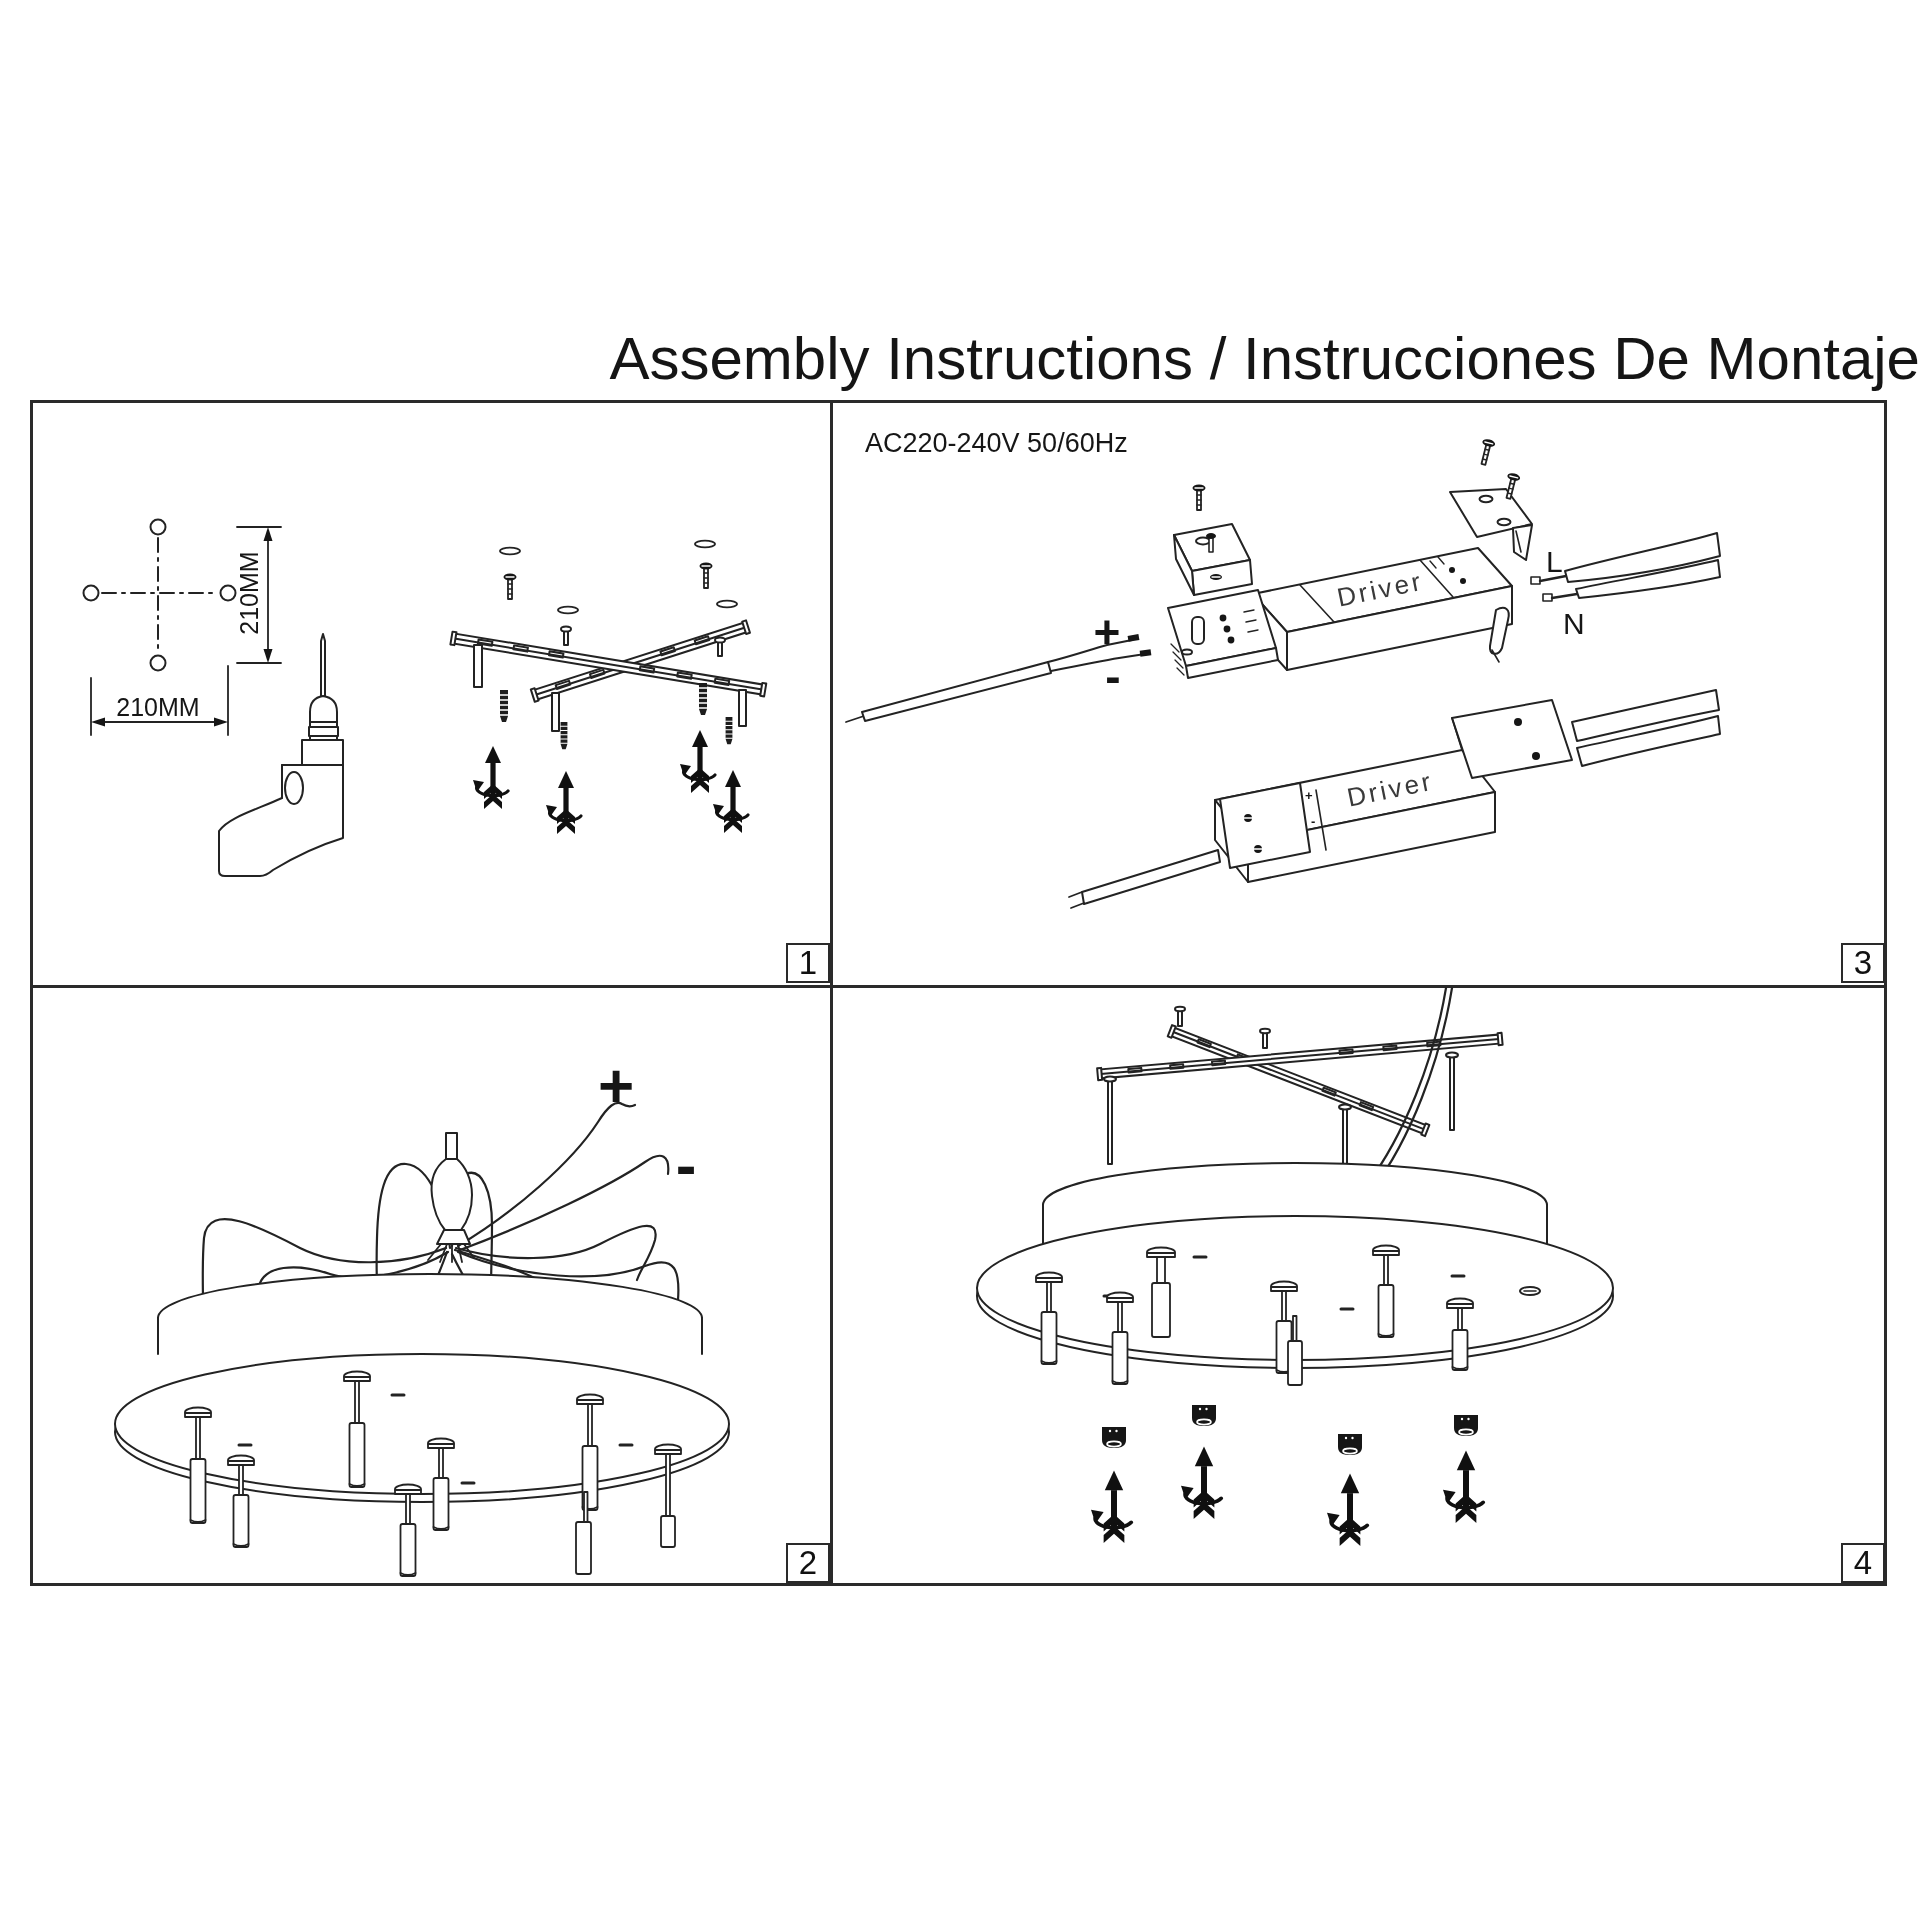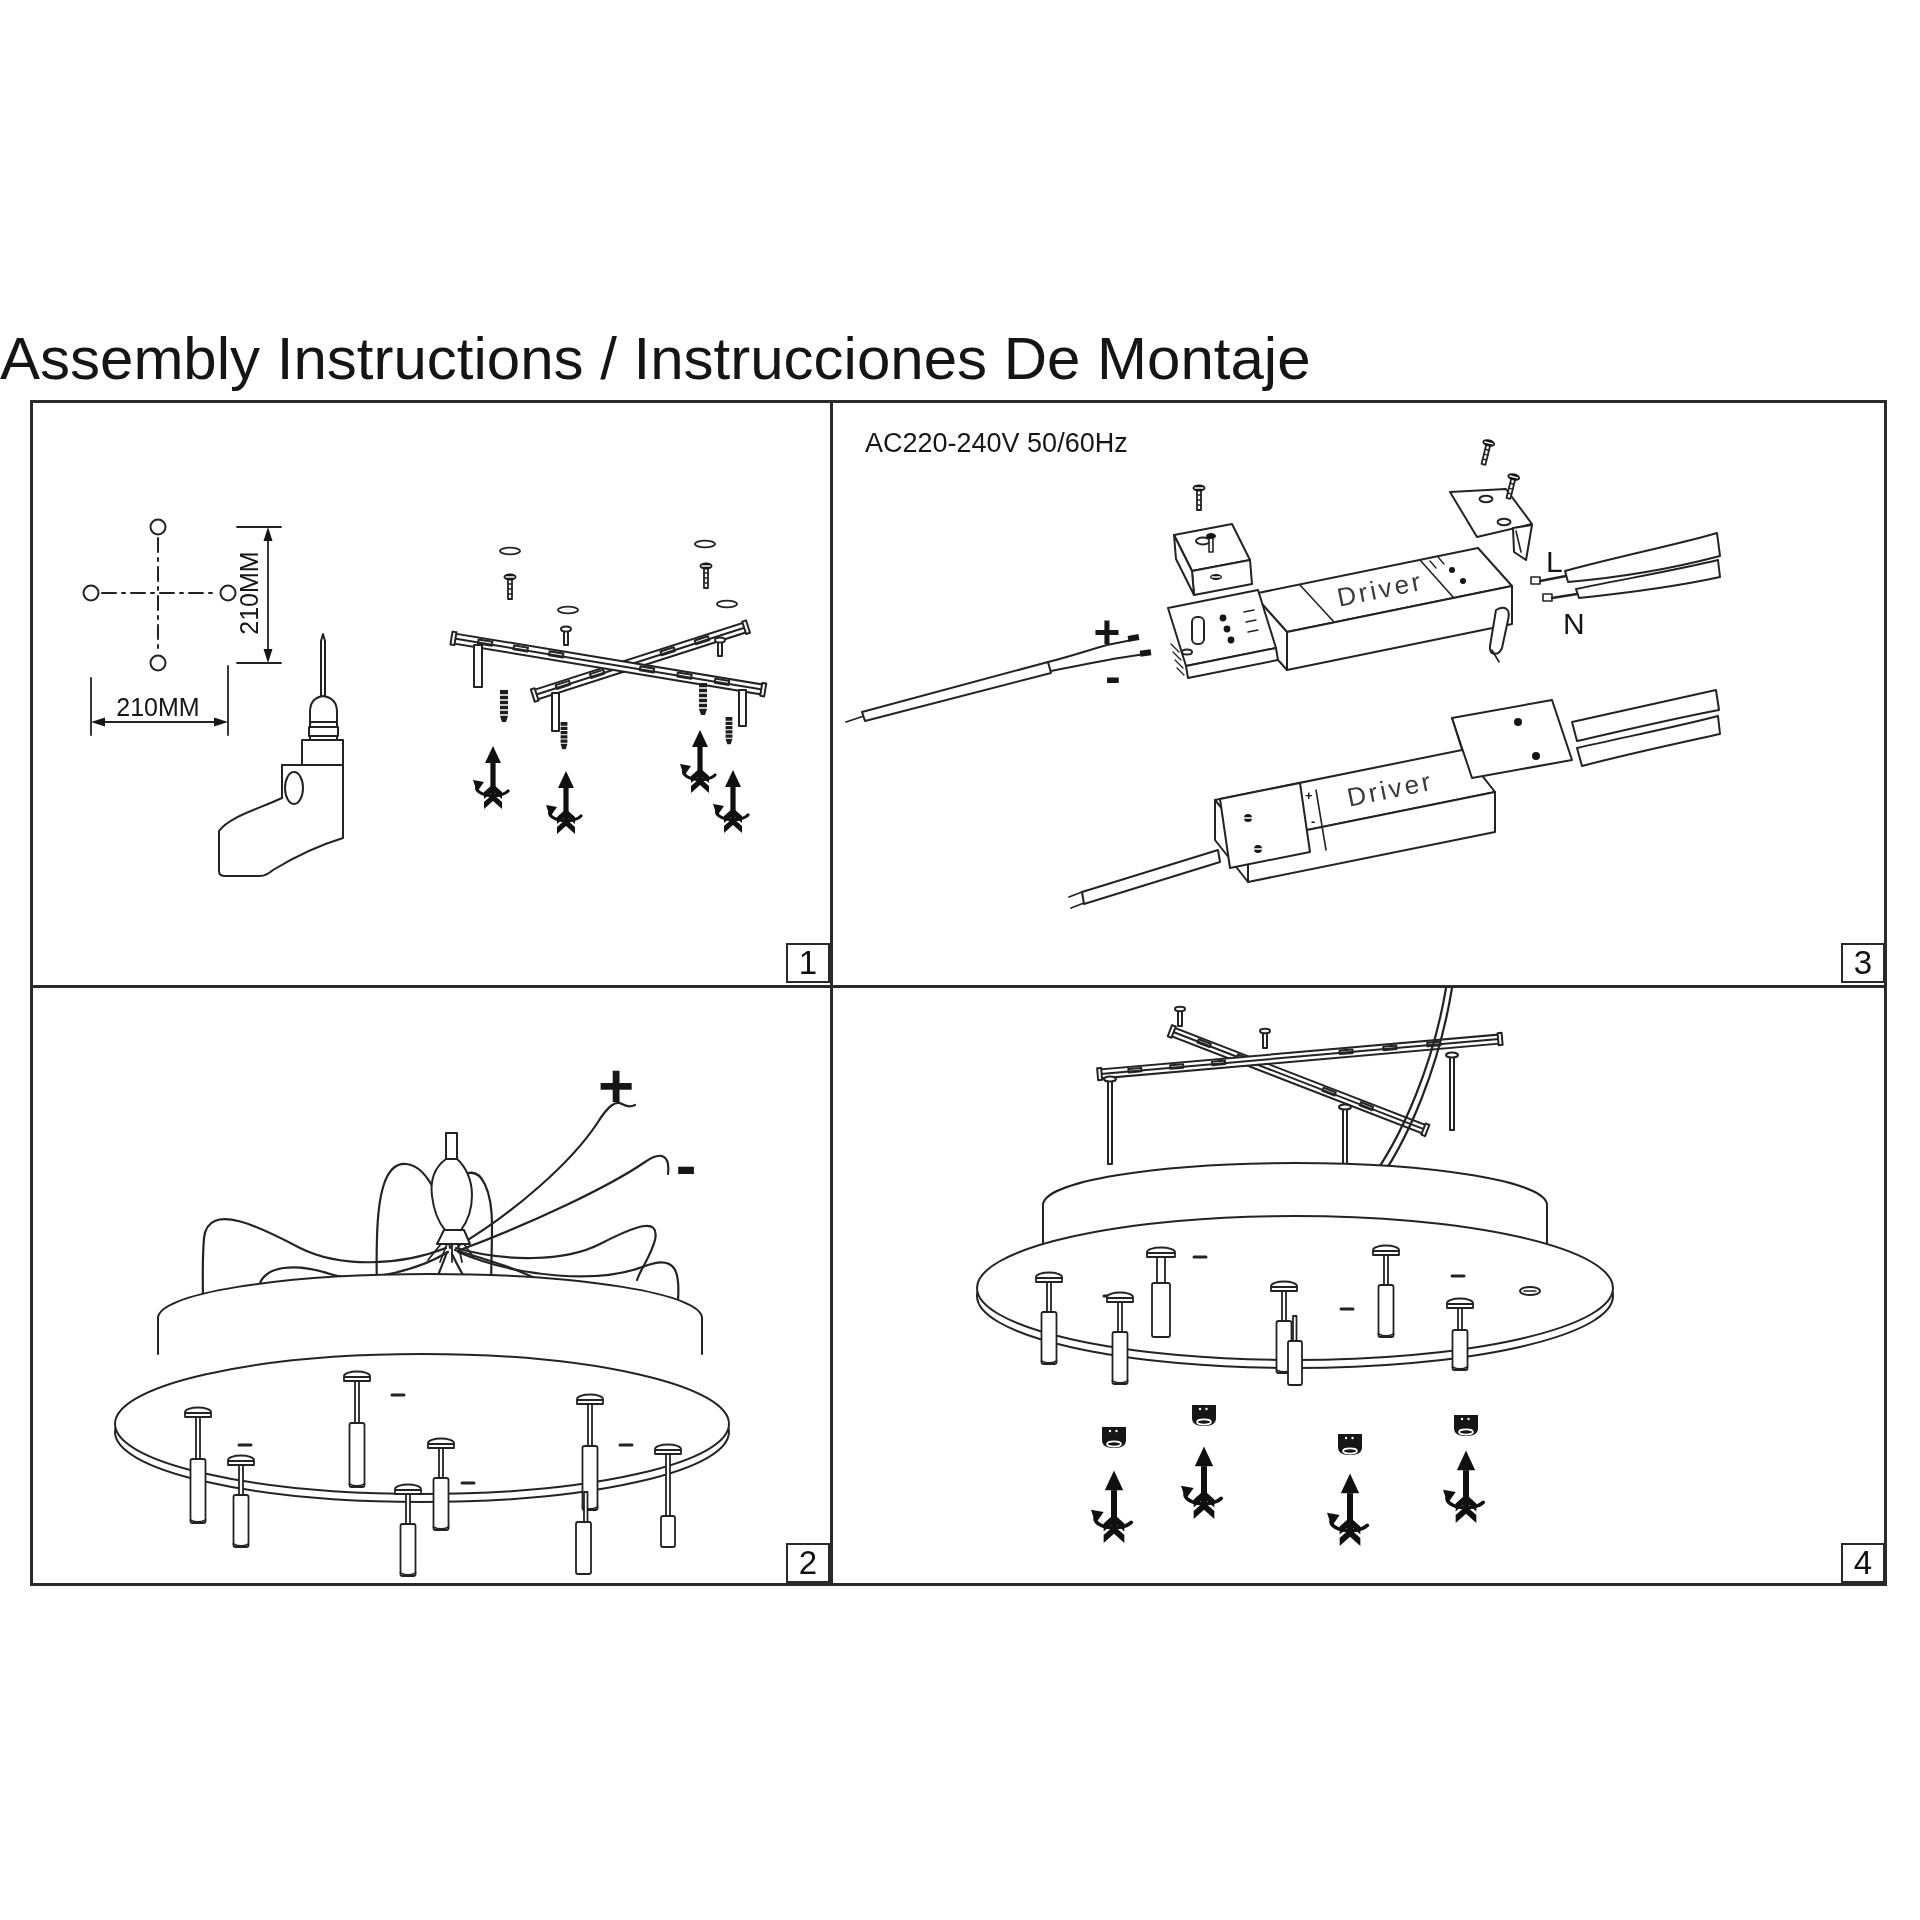--- a/index.html
+++ b/index.html
@@ -1,18 +1,18 @@
 <!DOCTYPE html>
 <html><head>
 <meta charset="utf-8">
 <style>
   html,body{margin:0;padding:0;background:#fff;}
   body{width:1920px;height:1920px;position:relative;font-family:"Liberation Sans",sans-serif;color:#1f1f1f;}
   .sheet{position:absolute;inset:0;background:#fff;}
-  .doc-title{position:absolute;top:324px;left:0;width:100%;text-align:left;font-size:60px;
+  .doc-title{position:absolute;top:324px;left:0;width:100%;text-align:right;font-size:60px;
              letter-spacing:0px;color:#151515;white-space:nowrap;}
   .frame{position:absolute;left:30px;top:400px;width:1857px;height:1186px;border:3px solid #2a2a2a;box-sizing:border-box;background:#fff;}
   .divider-v{position:absolute;left:830px;top:403px;width:3px;height:1180px;background:#2a2a2a;}
   .divider-h{position:absolute;left:33px;top:985px;width:1851px;height:3px;background:#2a2a2a;}
   .panel-svg{position:absolute;}
   #svg-p1{left:33px;top:403px;}
   #svg-p3{left:830px;top:403px;}
   #svg-p2{left:33px;top:985px;}
   #svg-p4{left:830px;top:985px;}
   .panel-num{position:absolute;width:44px;height:40px;border:2px solid #2a2a2a;background:#fff;

